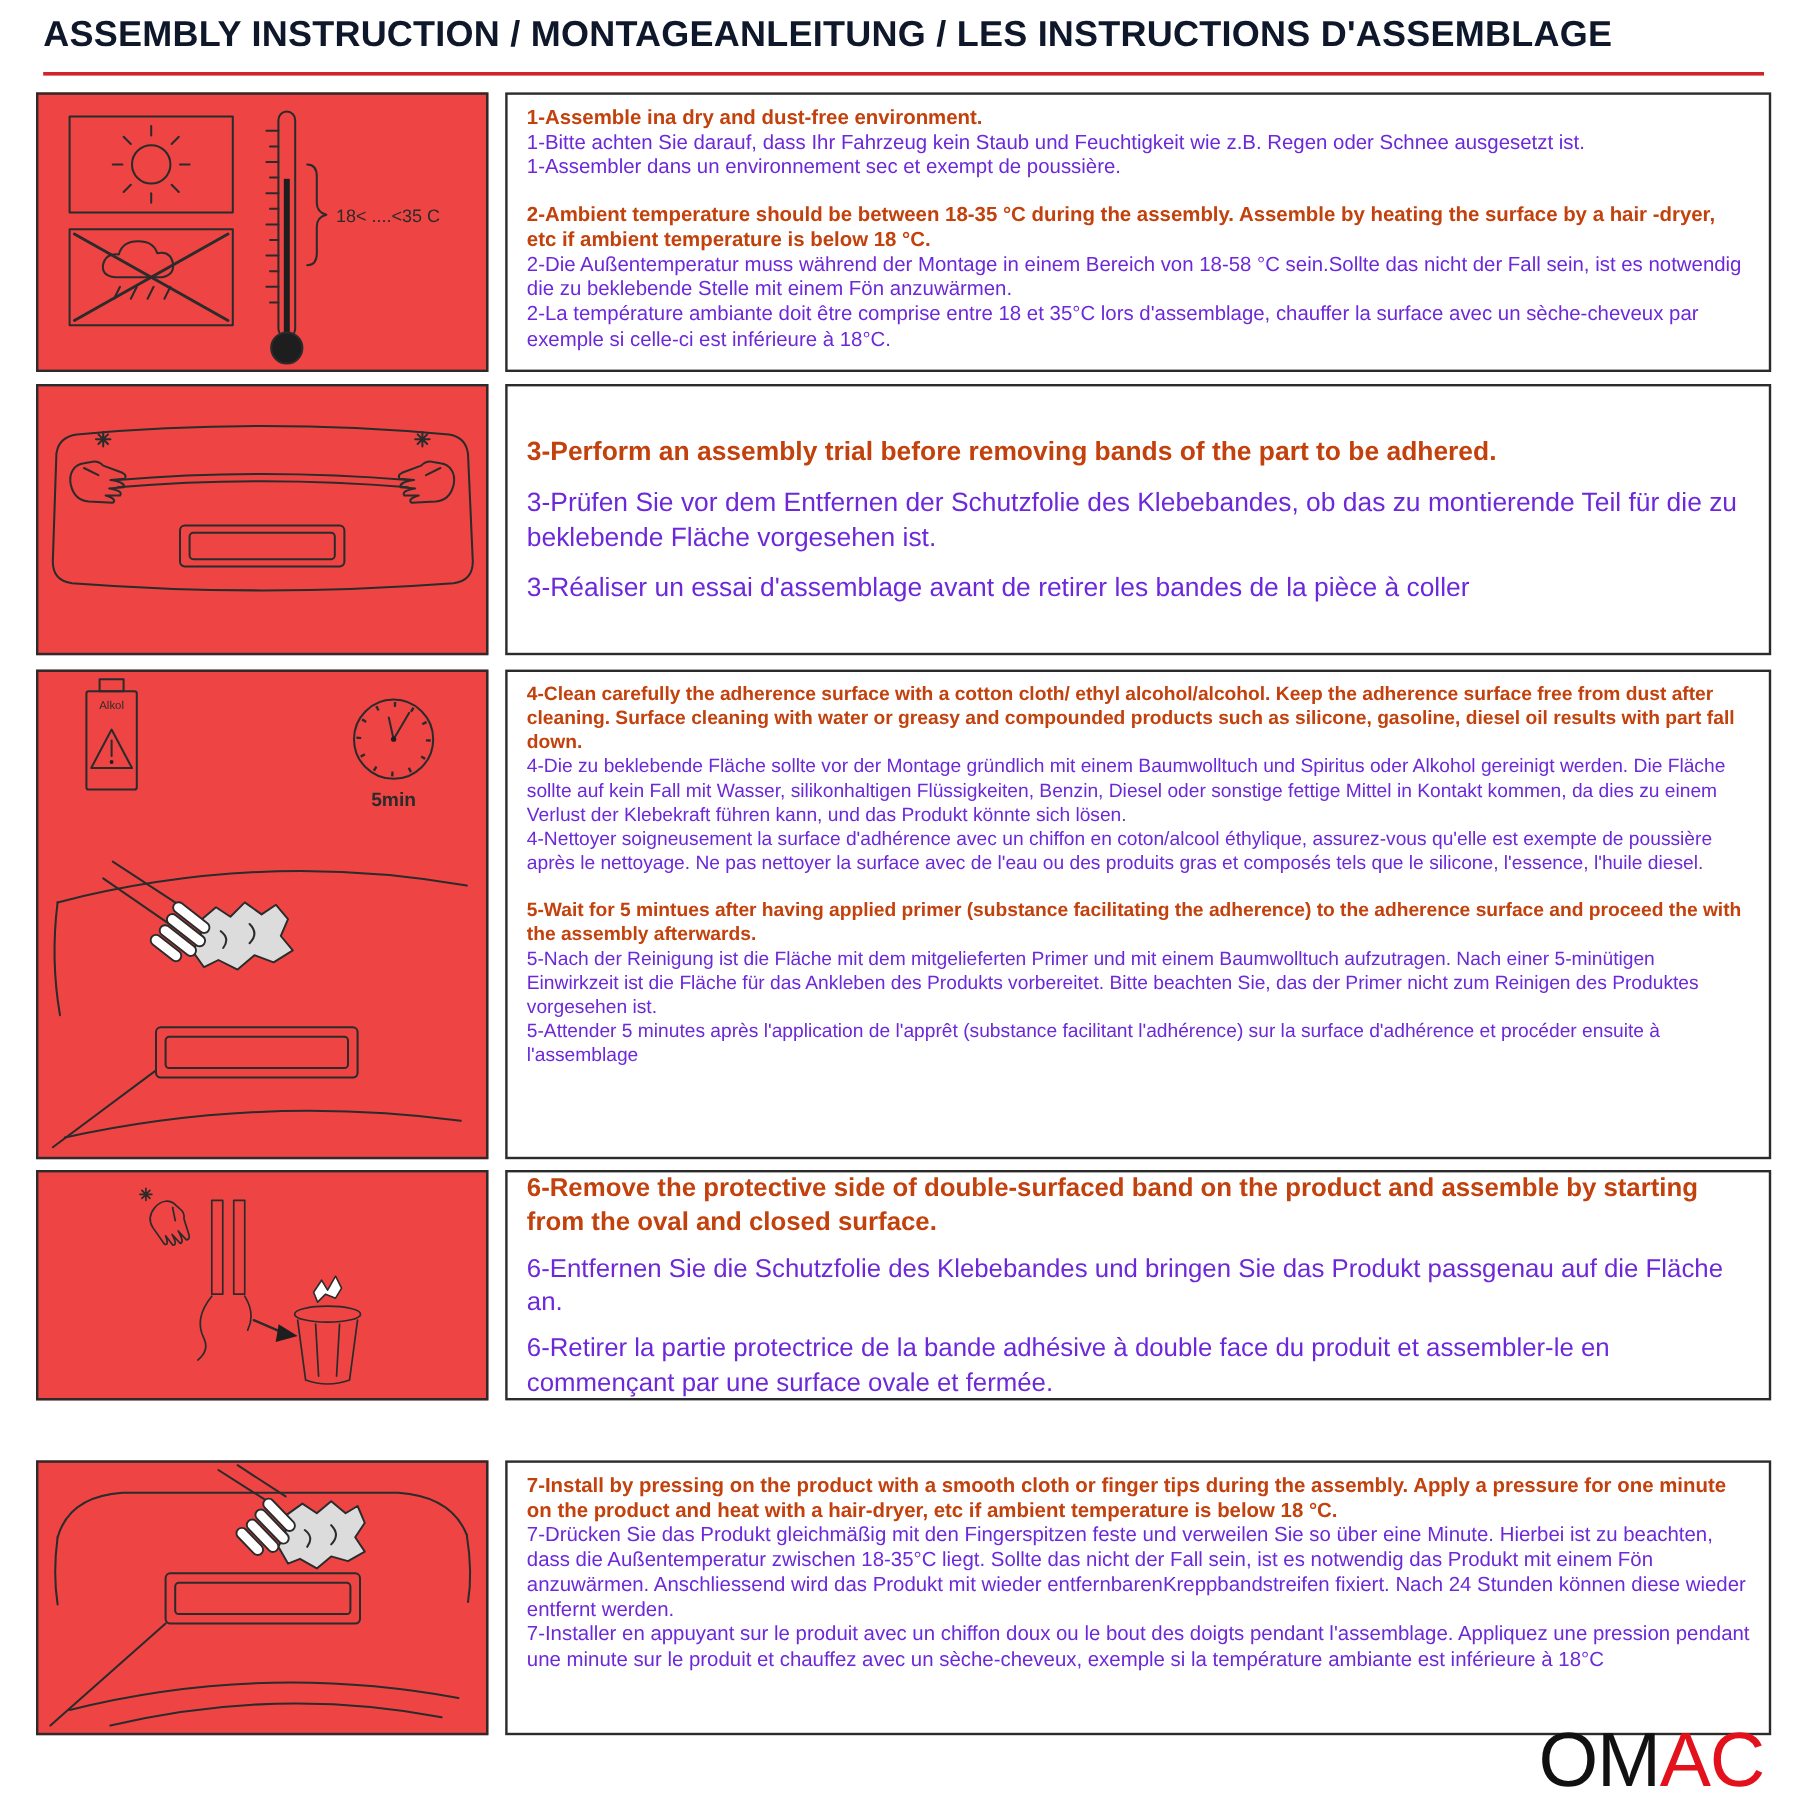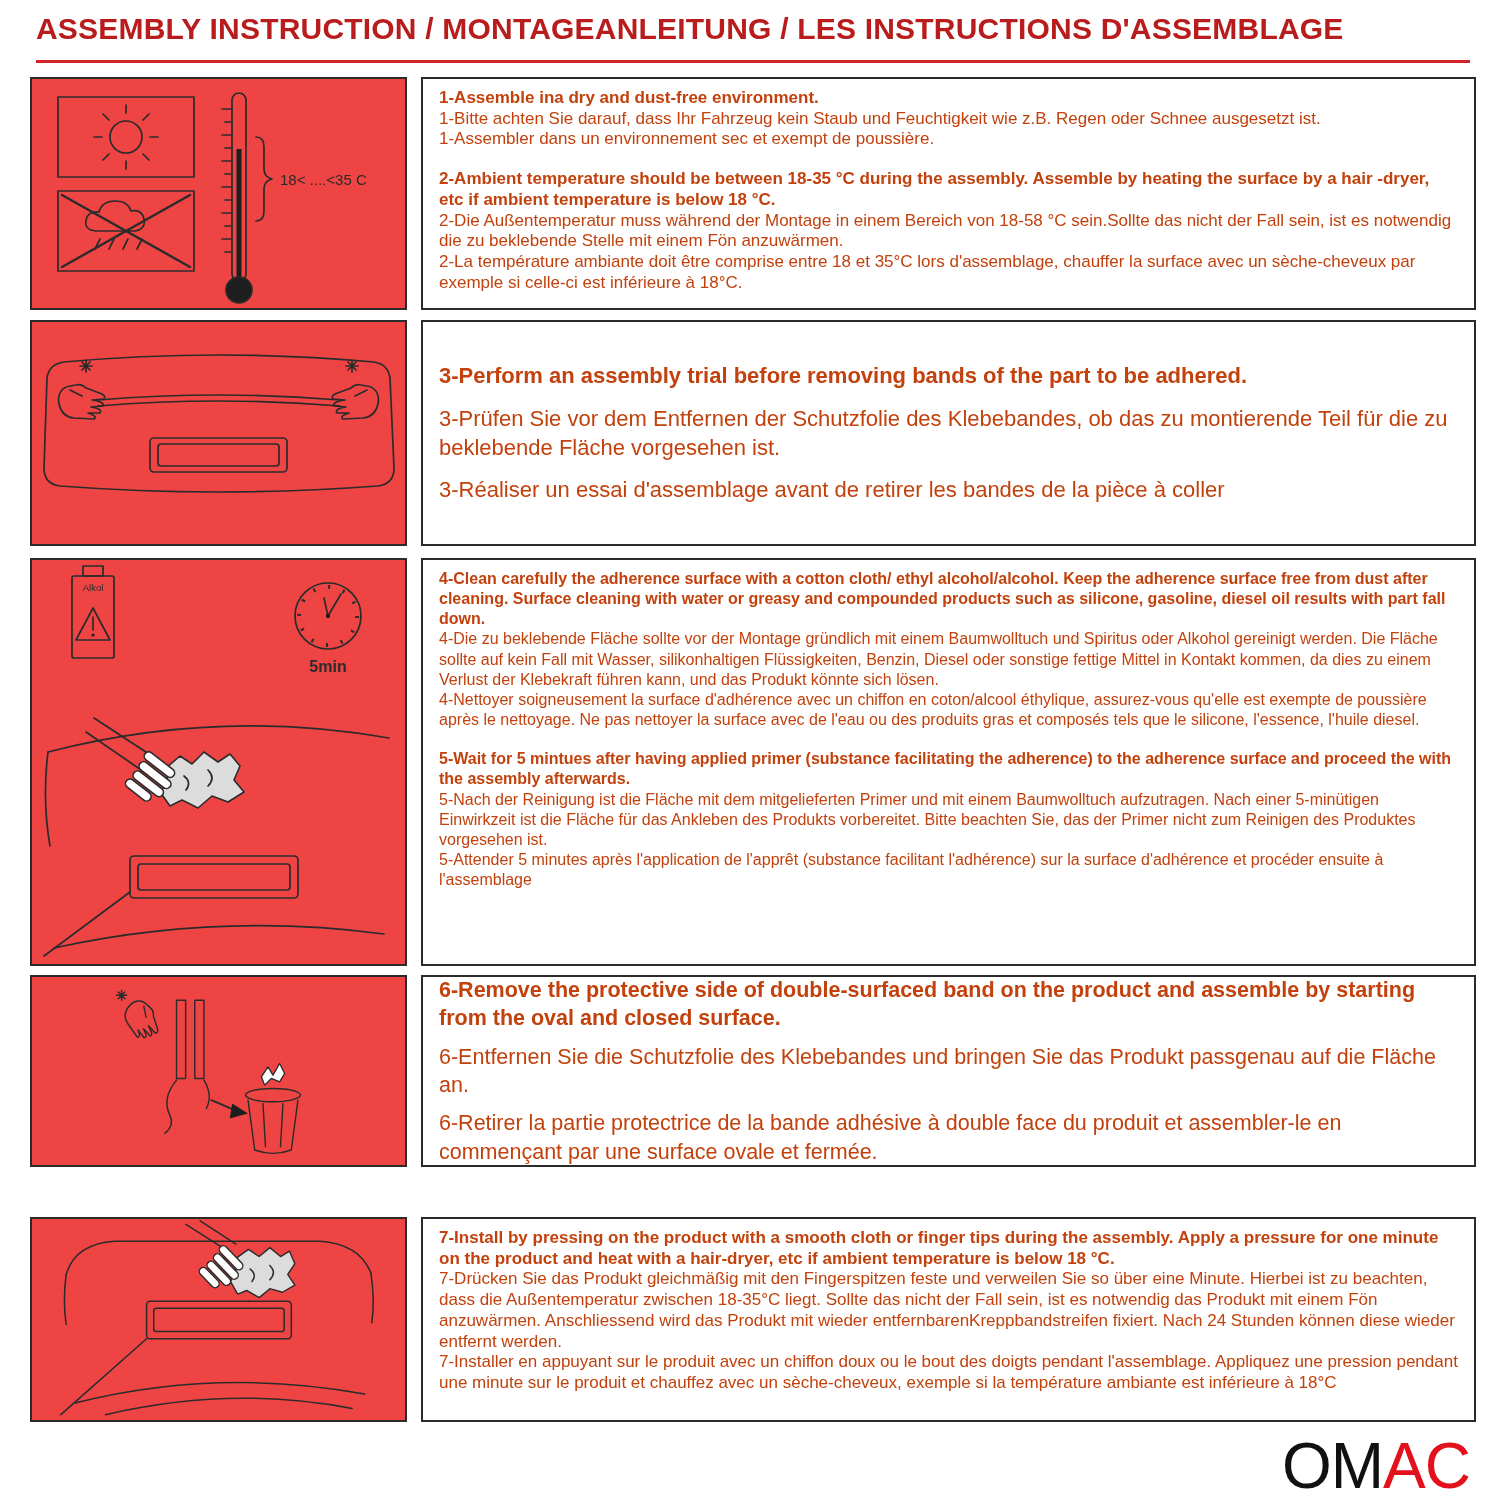--- a/index.html
+++ b/index.html
@@ -5,48 +5,48 @@
   * { margin:0; padding:0; box-sizing:border-box; }
   html,body { background:#ffffff; }
   body {
     width:1500px; height:1500px; position:relative; overflow:hidden;
     font-family:"Liberation Sans", sans-serif;
   }
   .page { position:absolute; inset:0; }
 
   .title {
     position:absolute; left:36px; top:12px; right:30px;
-    color:#b91c1c; font-weight:700; font-size:30px; letter-spacing:.2px;
+    color:#0f172a; font-weight:700; font-size:30px; letter-spacing:.2px;
     white-space:nowrap;
   }
   .title-rule {
     position:absolute; left:36px; right:30px; top:60px; height:3px; background:#d2232a;
   }
 
   .row { position:absolute; left:30px; right:24px; display:flex; gap:14px; }
   .row1 { top:77px;  height:233px; }
   .row2 { top:320px; height:226px; }
   .row3 { top:558px; height:408px; }
   .row4 { top:975px; height:192px; }
-  .row5 { top:1217px; height:205px;justify-content:center; }
+  .row5 { top:1217px; height:229px;justify-content:center; }
 
   .illus {
     flex:0 0 377px; width:377px; border:2px solid #2b2b2b; background:#ef4444;
     position:relative; overflow:hidden;
   }
   .illus svg { display:block; width:100%; height:100%; }
   .illus text { font-family:"Liberation Sans", sans-serif; fill:#2b2b2b; }
 
   .textbox {
     flex:1; border:2px solid #2b2b2b; background:#fff;
     padding:9px 16px; overflow:hidden;
   }
   .center-v { display:flex; flex-direction:column; justify-content:center; }
 
-  .p { color:#c2410c; }
+  .p { color:#6d28d9; }
   .p.b { font-weight:700; color:#c2410c; }
   .gap { margin-top:19px; }
 
   .t-sm .p { font-size:17px;  line-height:1.22; }
   .t-xs .p { font-size:16px;  line-height:1.26; }
   .t-lg .p { font-size:22px;  line-height:1.34; }
   .t-lg .p + .p { margin-top:13px; }
   .t-md .p { font-size:21.5px; line-height:1.32; }
   .t-md .p + .p { margin-top:10px; }
 

